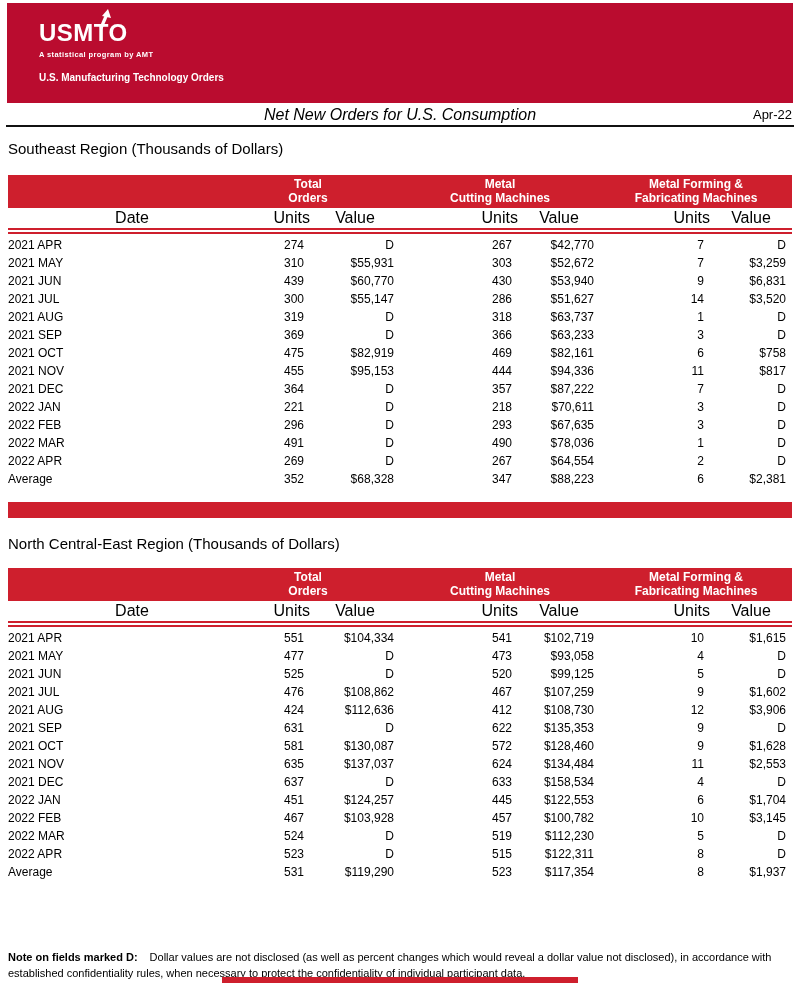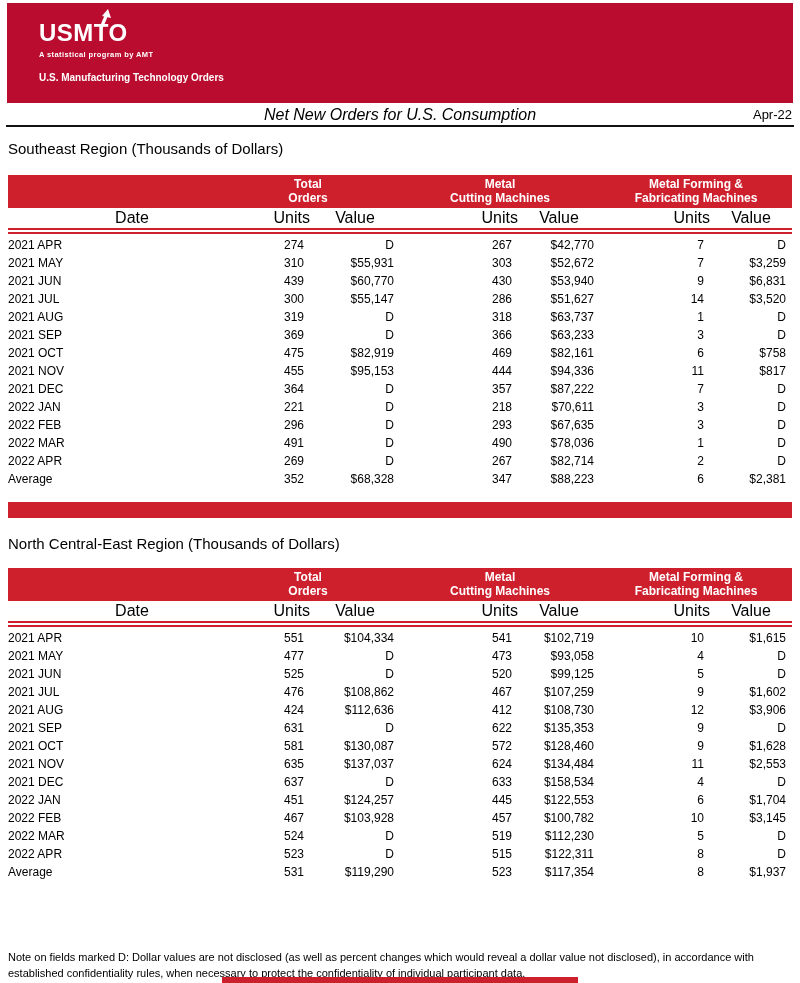--- a/index.html
+++ b/index.html
@@ -49,21 +49,21 @@
 
   .tbody { margin-top:2px; }
   .trow { height:18px; line-height:18px; font-size:12px; }
   .cell.date { padding-right:8px; }
   .cell.num  { text-align:right; padding-right:6px; }
 
   .sep-band { margin:14px 8px 0; height:16px; background:var(--band-red,#CE1F2D); }
 
   
   .note { margin:68px 8px 0; width:765px; font-size:11px; line-height:16px; }
-  .note-label { font-weight:normal; margin-right:3px; }
+  .note-label { font-weight:bold; margin-right:12px; }
 
   .bottom-bar { position:absolute; left:222px; top:977px; width:356px; height:6px; background:var(--band-red,#CE1F2D); }
 </style>
 </head>
 <body>
 
 <header class="banner">
   <div>
     <div class="logo-word">
       <span>USMTO</span>
@@ -216,21 +216,21 @@
         <div class="cell num">490</div>
         <div class="cell num">$78,036</div>
         <div class="cell num">1</div>
         <div class="cell num">D</div>
       </div>
       <div class="grid trow">
         <div class="cell date">2022 APR</div>
         <div class="cell num">269</div>
         <div class="cell num">D</div>
         <div class="cell num">267</div>
-        <div class="cell num">$82,714</div>
+        <div class="cell num">$64,554</div>
         <div class="cell num">2</div>
         <div class="cell num">D</div>
       </div>
       <div class="grid trow avg">
         <div class="cell date">Average</div>
         <div class="cell num">352</div>
         <div class="cell num">$68,328</div>
         <div class="cell num">347</div>
         <div class="cell num">$88,223</div>
         <div class="cell num">6</div>

